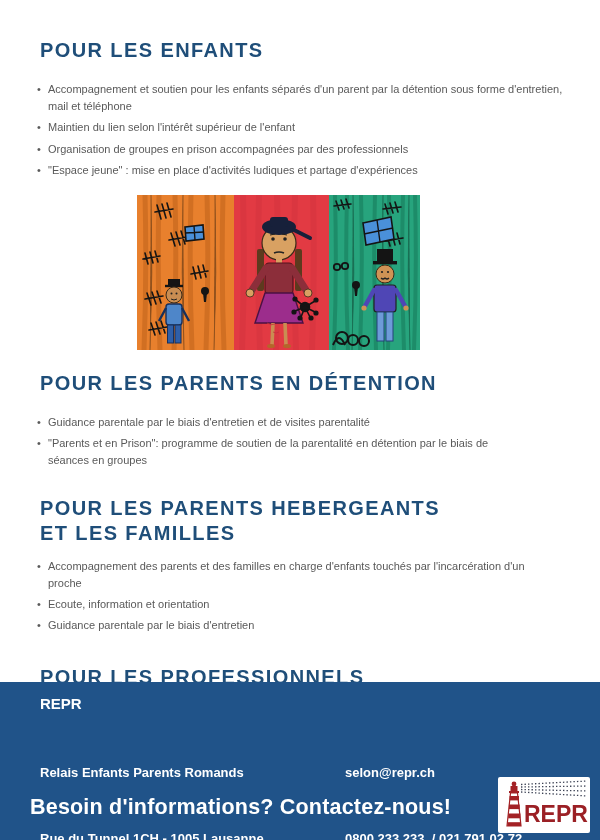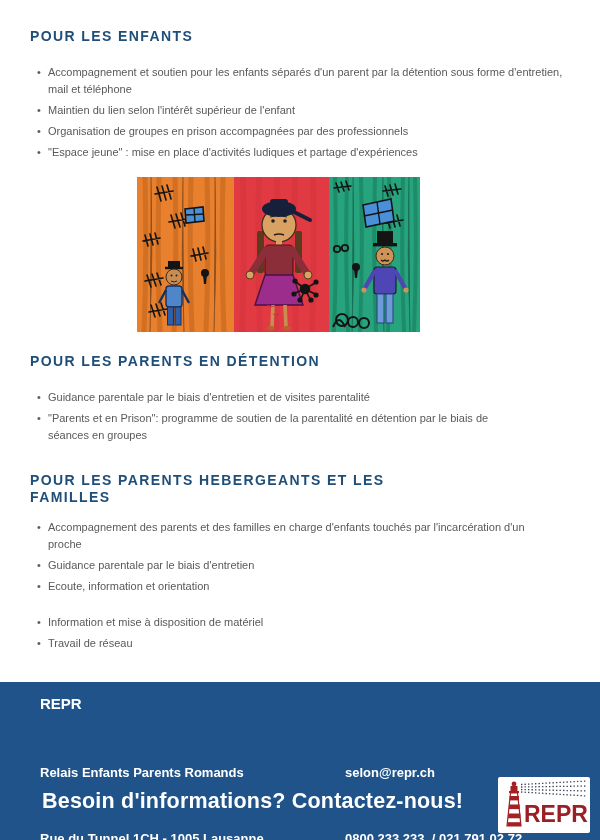--- a/index.html
+++ b/index.html
@@ -2,21 +2,21 @@
 <html lang="fr"><head>
 <meta charset="utf-8">
 <style>
   html,body{margin:0;padding:0;background:#ffffff;}
   .page{
     position:relative;width:600px;height:840px;overflow:hidden;
     background:#ffffff;font-family:"Liberation Sans",sans-serif;
   }
   .content{padding:28px 28px 0 30px;}
   .section-title{
-    margin:0;color:#1f4e79;font-size:14px;font-weight:bold;
+    margin:10px;color:#1f4e79;font-size:20px;font-weight:bold;
     letter-spacing:1.4px;line-height:1.22;
   }
   .title-narrow{max-width:410px;}
   .mt-s2{margin-top:21px;}
   .mt-s3{margin-top:27px;}
   .mt-s4{margin-top:31px;}
   .bullets{
     list-style:none;margin:19px 0 0 0;padding:0 0 0 18px;
     color:#595959;font-size:11px;line-height:1.55;max-width:522px;
   }
@@ -28,21 +28,21 @@
   .drawing-wrap{margin:16px 0 19px 107px;width:283px;height:155px;line-height:0;}
   
   .footer{
     position:absolute;left:0;top:682px;width:600px;height:198px;
     background:#205389;color:#ffffff;
   }
   .org-acronym{position:absolute;left:40px;top:13px;font-size:15px;font-weight:bold;}
   .contact-col{position:absolute;top:36px;font-size:13px;font-weight:bold;line-height:22px;white-space:pre;}
   .col1{left:40px;}
   .col2{left:345px;}
-  .cta{position:absolute;left:30px;top:107px;font-size:21.5px;font-weight:bold;letter-spacing:0.2px;margin-left:12px;}
+  .cta{position:absolute;left:30px;top:113px;font-size:21.5px;font-weight:bold;letter-spacing:0.2px;}
   .logo-box{
     position:absolute;left:498px;top:95px;width:92px;height:56px;
     background:#ffffff;border-radius:2px;line-height:0;
   }
 </style>
 </head>
 <body>
 
 <div class="page">
   <div class="content">
@@ -214,24 +214,25 @@
 
     <h2 class="section-title mt-s2">POUR LES PARENTS EN DÉTENTION</h2>
     <ul class="bullets">
       <li>Guidance parentale par le biais d'entretien et de visites parentalité</li>
       <li style="max-width:462px;">"Parents et en Prison": programme de soutien de la parentalité en détention par le biais de séances en groupes</li>
     </ul>
 
     <h2 class="section-title title-narrow mt-s3">POUR LES PARENTS HEBERGEANTS ET LES FAMILLES</h2>
     <ul class="bullets tight">
       <li style="max-width:492px;">Accompagnement des parents et des familles en charge d'enfants touchés par l'incarcération d'un proche</li>
+      <li>Ecoute, information et orientation</li>
       <li>Guidance parentale par le biais d'entretien</li>
-      <li>Ecoute, information et orientation</li>
-    </ul>
-
+    </ul>
+
+    <h2 class="section-title mt-s4">POUR LES PROFESSIONNELS</h2>
     <ul class="bullets">
       <li>Information et mise à disposition de matériel</li>
       <li>Travail de réseau</li>
     </ul>
 
   </div>
 
   <div class="footer">
     <div class="org-acronym">REPR</div>
     <div class="contact-col col1">

